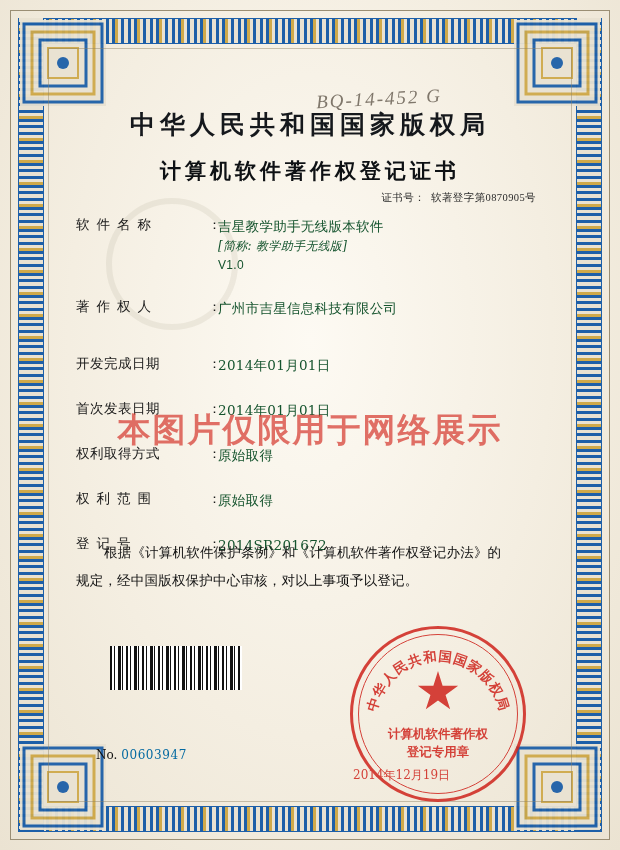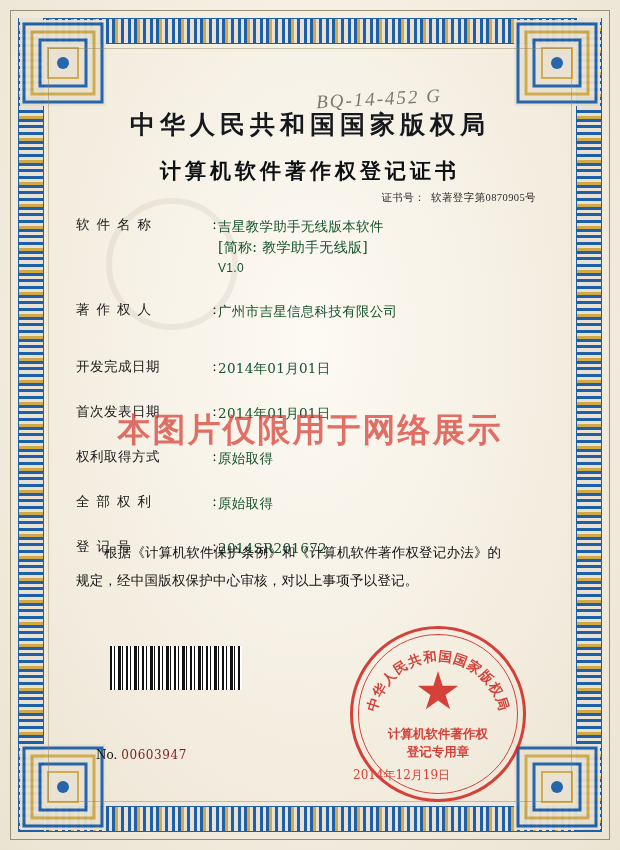--- a/index.html
+++ b/index.html
@@ -191,21 +191,22 @@
     color: #1a1a1a;
   }
   .row .val {
     font-size: 13.5px;
     color: #14532d;
     line-height: 1.55;
     letter-spacing: 0.3px;
   }
   .row .val .sub {
     display: block;
-    font-size: 14px;
+    font-size: 12px;
+    font-style: italic;
   }
   .row .val .ver {
     display: block;
     font-size: 12px;
     font-family: Liberation Sans, sans-serif;
   }
   .gap-lg { height: 22px; }
   .gap-md { height: 10px; }
 
   
@@ -237,21 +238,21 @@
       #111 12px, #111 13px, #fff 13px, #fff 16px);
   }
   .serial {
     position: absolute;
     left: 48px;
     top: 700px;
     font-size: 12px;
     font-family: "DejaVu Serif", serif;
     color: #111;
   }
-  .serial .num { color: #7f1d1d; letter-spacing: 0.6px; text-align: right; }
+  .serial .num { color: #0369a1; letter-spacing: 0.6px; text-align: right; }
 
   
   .seal {
     position: absolute;
     right: 46px;
     top: 578px;
     width: 170px;
     height: 170px;
     border-radius: 50%;
     border: 3px solid #d02a22;
@@ -439,21 +440,21 @@
 
       <div class="row">
         <div class="key">权利取得方式</div>
         <div class="colon">：</div>
         <div class="val">原始取得</div>
       </div>
 
       <div class="gap-md"></div>
 
       <div class="row">
-        <div class="key spaced">全部权利</div>
+        <div class="key spaced">权利范围</div>
         <div class="colon">：</div>
         <div class="val">原始取得</div>
       </div>
 
       <div class="gap-md"></div>
 
       <div class="row">
         <div class="key spaced">登记号</div>
         <div class="colon">：</div>
         <div class="val">2014SR201672</div>

